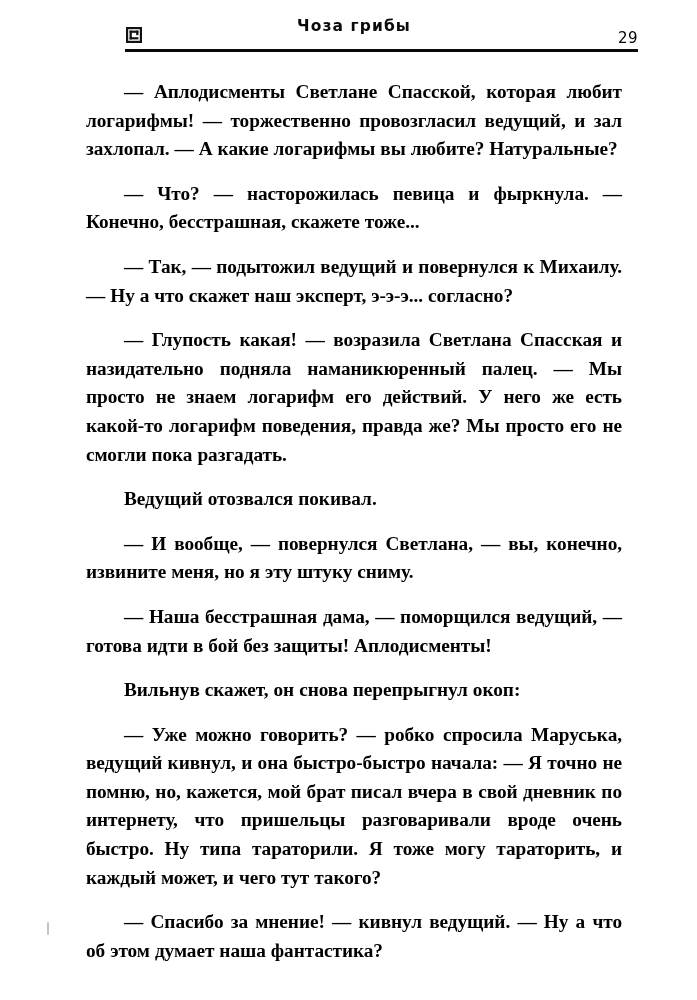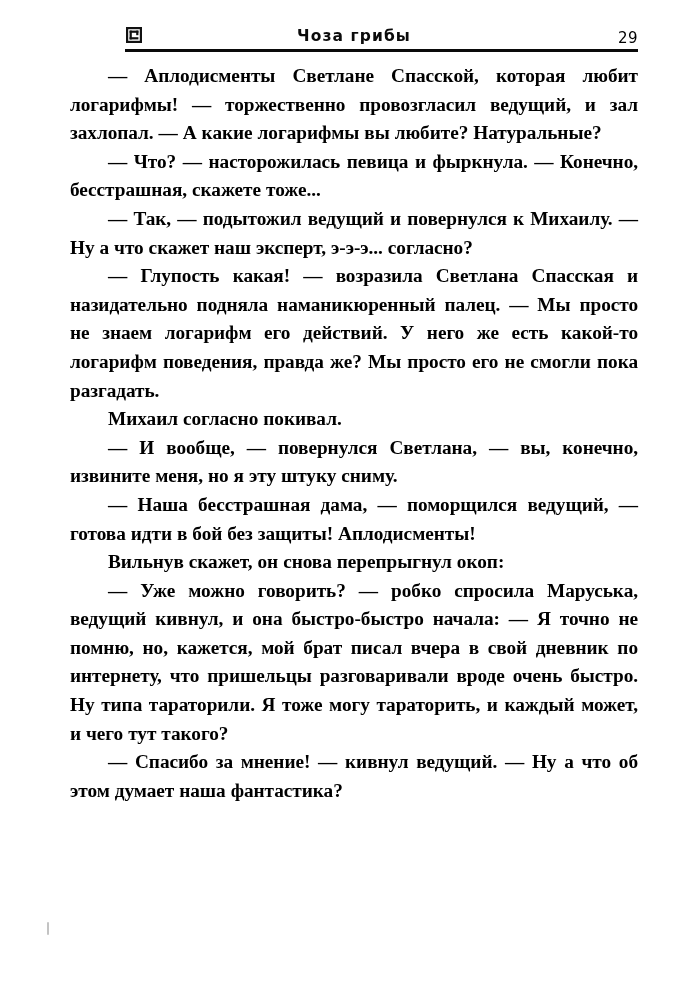--- a/index.html
+++ b/index.html
@@ -26,21 +26,20 @@
   .running-head {
     position: absolute;
     left: 70px;
     right: 59px;
     top: 18px;
     height: 34px;
   }
   .head-row {
     position: relative;
     display: flex;
-    align-items: flex-end;
     justify-content: center;
     height: 28px;
   }
   .head-icon {
     position: absolute;
     left: 55px;
     bottom: 1px;
     width: 19px;
     height: 19px;
     line-height: 0;
@@ -74,21 +73,21 @@
   }
 
   
   .textblock {
     position: absolute;
     left: 70px;
     top: 62px;
     width: 568px;
   }
   p.para {
-    margin: 0;
+    margin: 16px;
     text-align: justify;
     text-justify: inter-word;
     font-size: 19.3px;
     line-height: 28.6px;
     font-weight: bold;
     letter-spacing: -0.05px;
     text-indent: 38px;
     word-spacing: 0.2px;
     -webkit-font-smoothing: none;
   }
@@ -132,21 +131,21 @@
       <span class="head-folio">29</span>
     </div>
     <div class="head-rule"></div>
   </div>
 
   <div class="textblock">
     <p class="para">— Аплодисменты Светлане Спасской, которая любит логарифмы! — торжественно провозгласил ведущий, и зал захлопал. — А какие логарифмы вы любите? Натуральные?</p>
     <p class="para">— Что? — насторожилась певица и фыркнула. — Конечно, бесстрашная, скажете тоже...</p>
     <p class="para">— Так, — подытожил ведущий и повернулся к Михаилу. — Ну а что скажет наш эксперт, э-э-э... согласно?</p>
     <p class="para">— Глупость какая! — возразила Светлана Спасская и назидательно подняла наманикюренный палец. — Мы просто не знаем логарифм его действий. У него же есть какой-то логарифм поведения, правда же? Мы просто его не смогли пока разгадать.</p>
-    <p class="para">Михаил согласно покивал.</p>
+    <p class="para">Ведущий отозвался покивал.</p>
     <p class="para">— И вообще, — повернулся Светлана, — вы, конечно, извините меня, но я эту штуку сниму.</p>
     <p class="para">— Наша бесстрашная дама, — поморщился ведущий, — готова идти в бой без защиты! Аплодисменты!</p>
     <p class="para">Вильнув скажет, он снова перепрыгнул окоп:</p>
     <p class="para">— Уже можно говорить? — робко спросила Маруська, ведущий кивнул, и она быстро-быстро начала: — Я точно не помню, но, кажется, мой брат писал вчера в свой дневник по интернету, что пришельцы разговаривали вроде очень быстро. Ну типа тараторили. Я тоже могу тараторить, и каждый может, и чего тут такого?</p>
     <p class="para">— Спасибо за мнение! — кивнул ведущий. — Ну а что об этом думает наша фантастика?</p>
 
   </div>
 
   <div class="scan-speck"></div>
 

